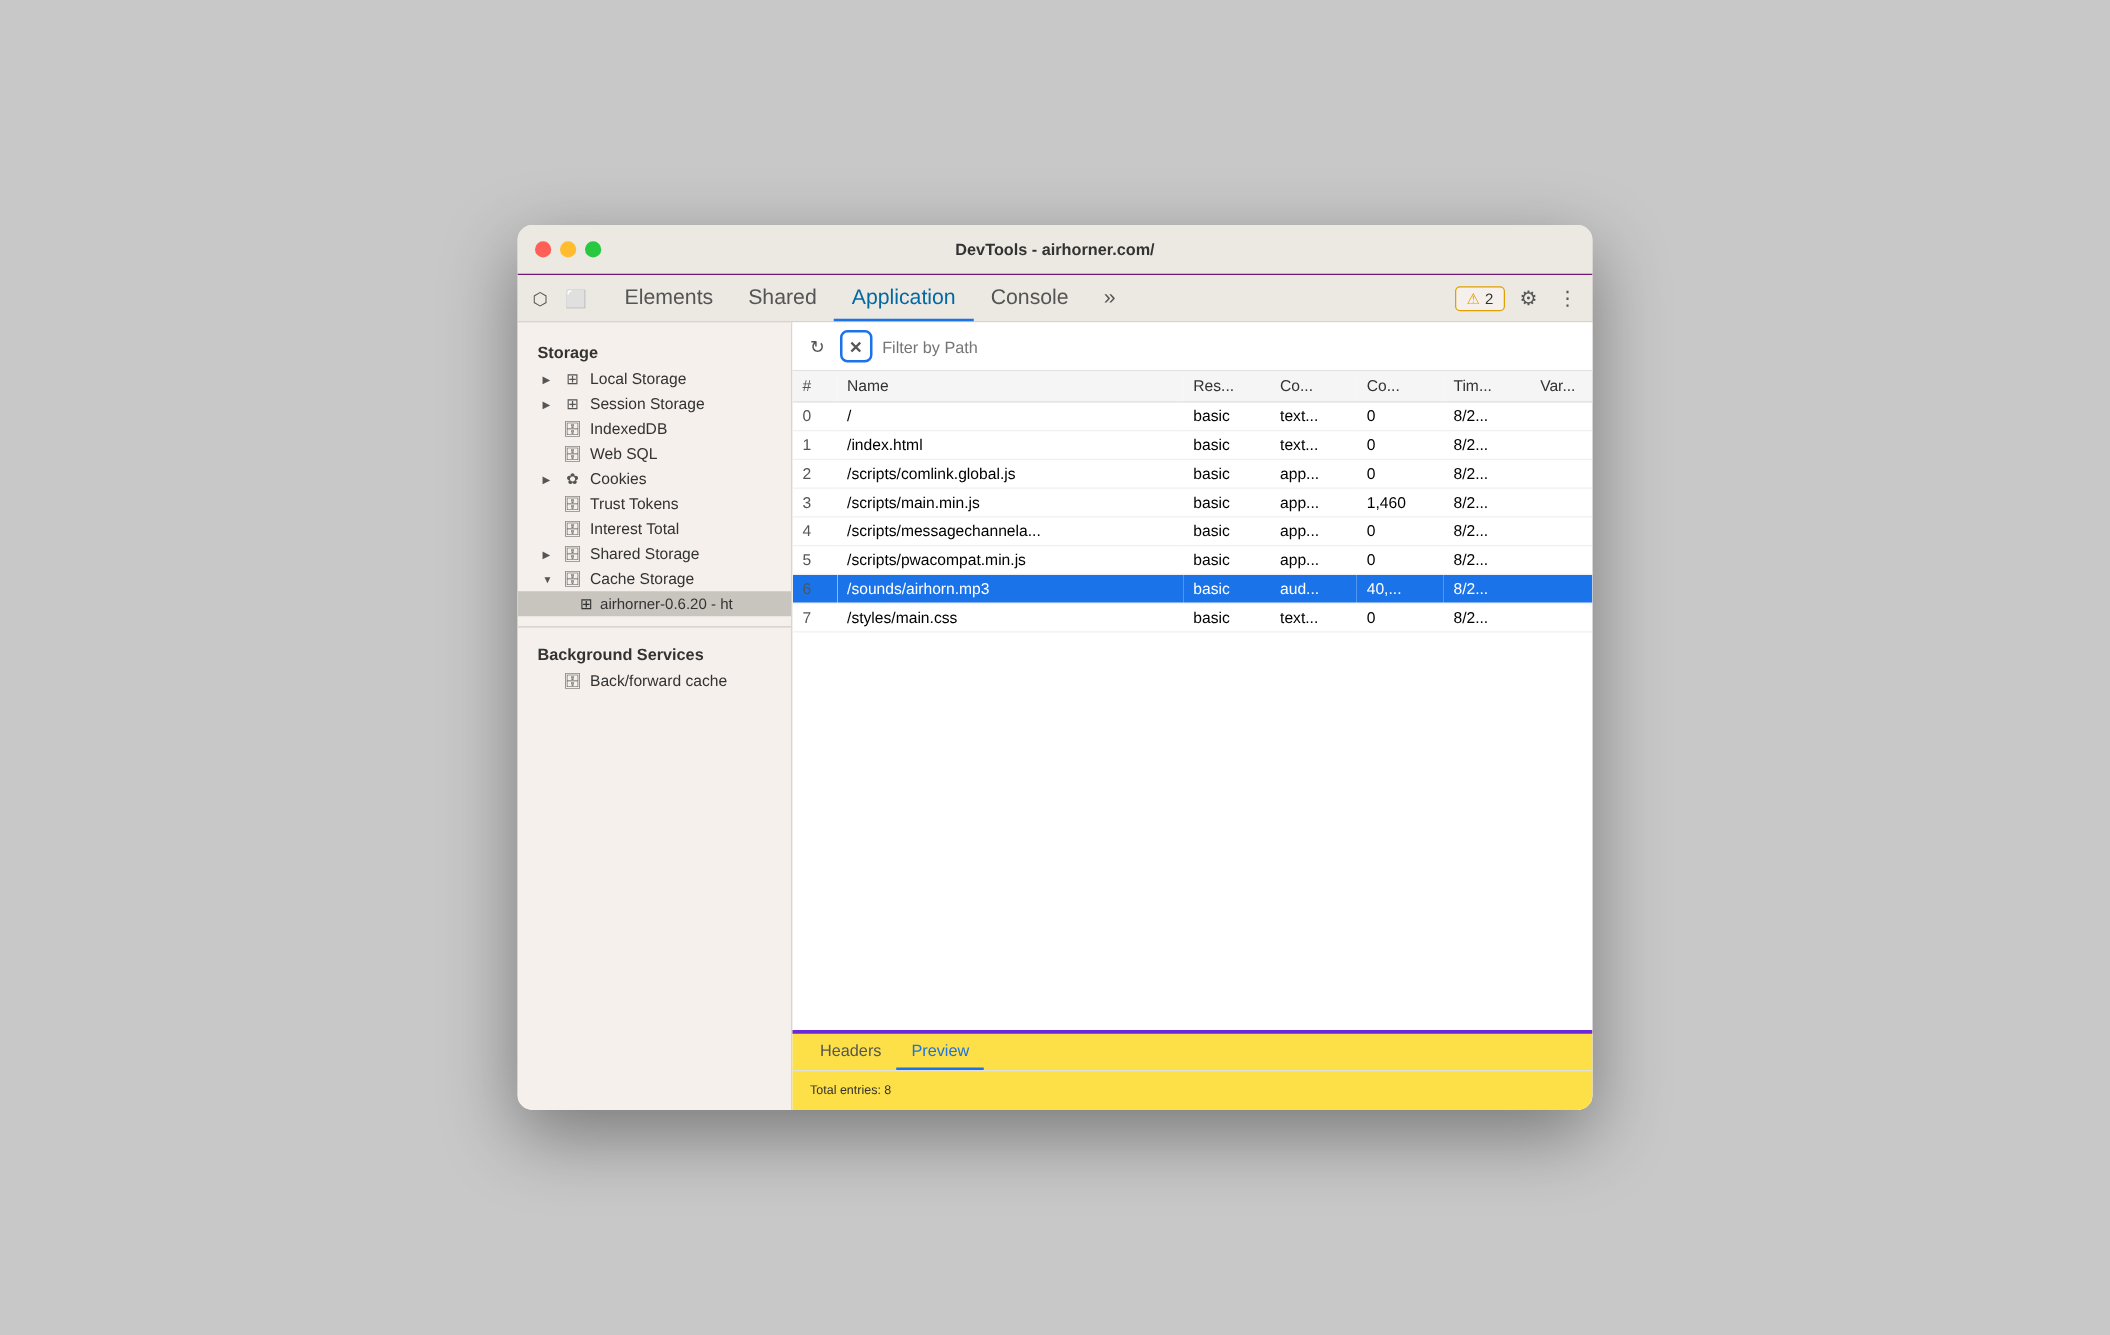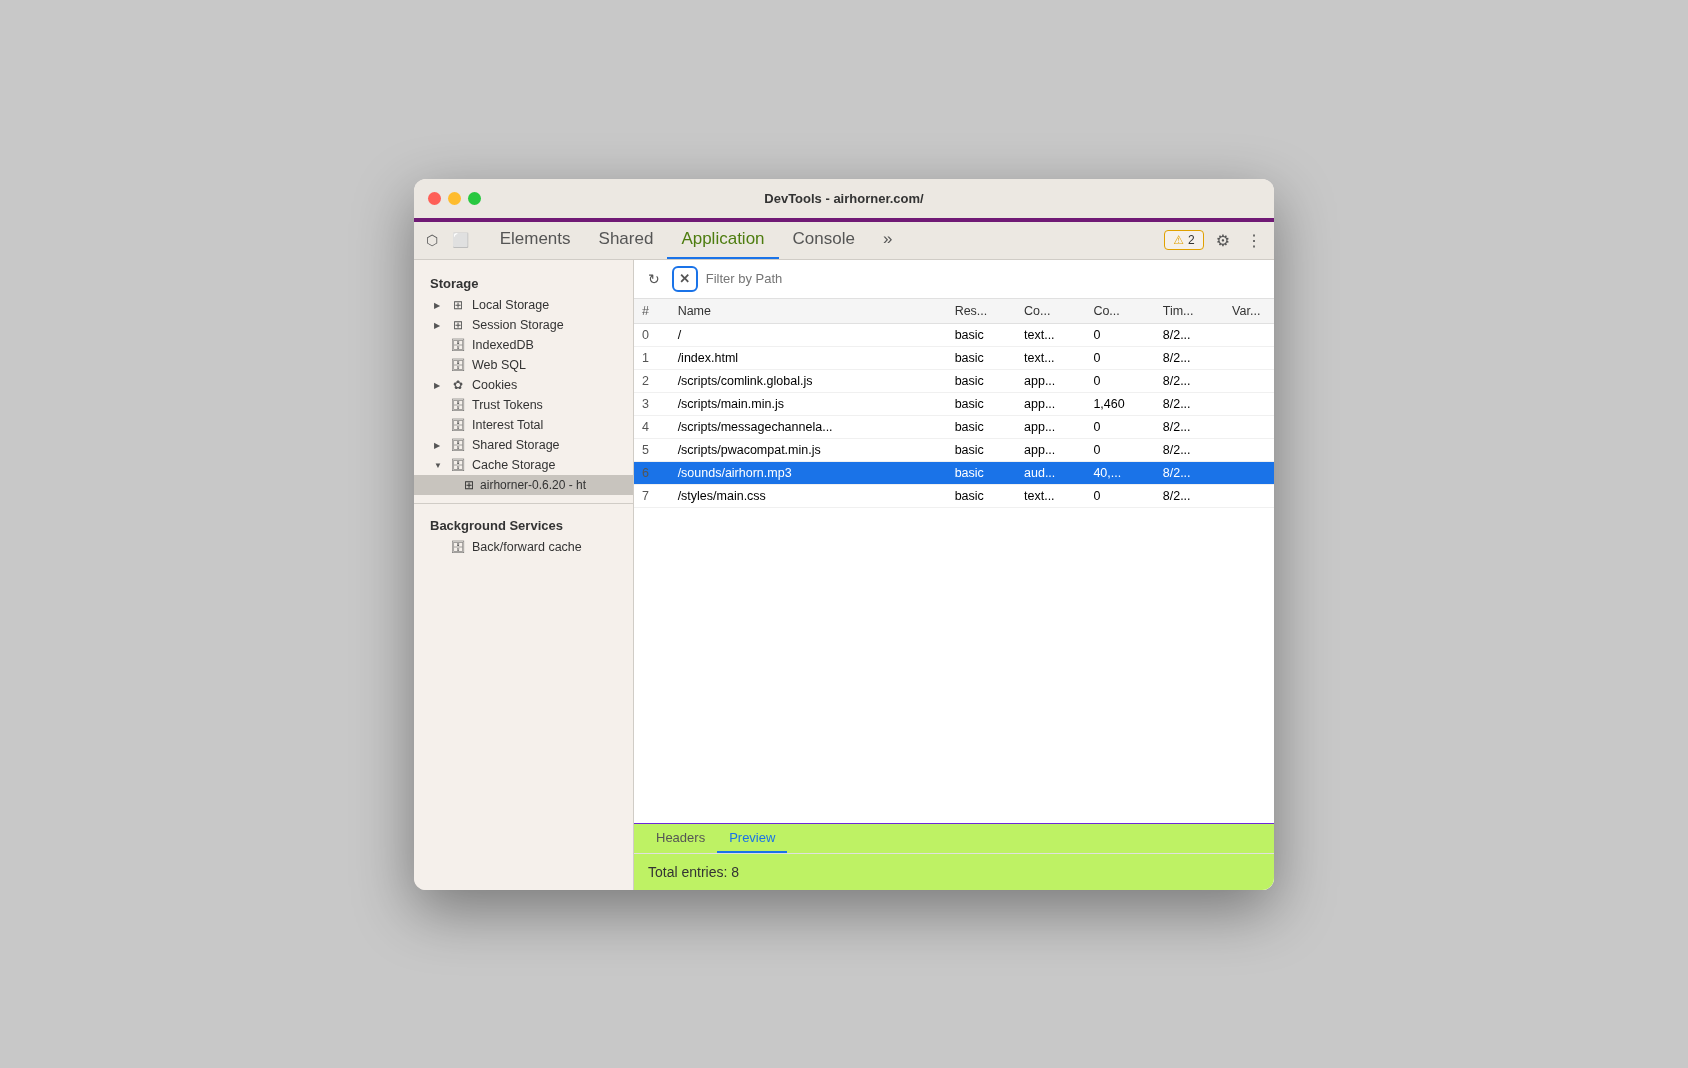--- a/index.html
+++ b/index.html
@@ -18,21 +18,21 @@
       box-shadow: 0 20px 60px rgba(0,0,0,0.4);
       overflow: hidden;
     }
     .titlebar {
       background: #ece8e2;
       padding: 12px 16px;
       display: flex;
       align-items: center;
       justify-content: center;
       position: relative;
-      border-bottom: 4px solid #701a75;
+      border-bottom: 1px solid #701a75;
     }
     .traffic-lights {
       position: absolute;
       left: 14px;
       display: flex;
       gap: 7px;
     }
     .traffic-light {
       width: 13px;
       height: 13px;
@@ -76,21 +76,21 @@
       padding: 0 14px;
       font-size: 17px;
       display: flex;
       align-items: center;
       cursor: pointer;
       color: #555;
       border-bottom: 2px solid transparent;
       height: 100%;
     }
     .tab.active {
-      color: #4d7c0f;
+      color: #0369a1;
       border-bottom: 2px solid #1a73e8;
       font-weight: 500;
     }
     .toolbar-right {
       display: flex;
       align-items: center;
       gap: 8px;
       margin-left: auto;
     }
     .warning-badge {
@@ -241,22 +241,22 @@
       text-overflow: ellipsis;
     }
     .col-num { width: 36px; color: #555; }
     .col-name { width: 280px; }
     .col-res { width: 70px; margin-top: 32px; }
     .col-co1 { width: 70px; }
     .col-co2 { width: 70px; }
     .col-tim { width: 70px; }
     .col-var { width: 50px; }
     .bottom-pane {
-      border-top: 1px solid #6d28d9;
-      background: #bef264;
+      border-top: 3px solid #6d28d9;
+      background: #fde047;
       margin-top: 41px;
     }
     .bottom-tabs {
       display: flex;
       border-bottom: 1px solid #e0e0e0;
       padding: 0 10px;
     }
     .bottom-tab {
       padding: 6px 12px;
       font-size: 13px;
@@ -264,21 +264,21 @@
       cursor: pointer;
       border-bottom: 2px solid transparent;
     }
     .bottom-tab.active {
       color: #1a73e8;
       border-bottom: 2px solid #1a73e8;
       font-weight: 500;
     }
     .bottom-content {
       padding: 10px 14px;
-      font-size: 14px;
+      font-size: 10px;
       color: #333;
     }
     .chevron-right::before { content: "▶"; font-size: 8px; }
     .chevron-down::before { content: "▼"; font-size: 8px; }
   </style>
 </head>
 <body>
 
 <div class="window">
 

